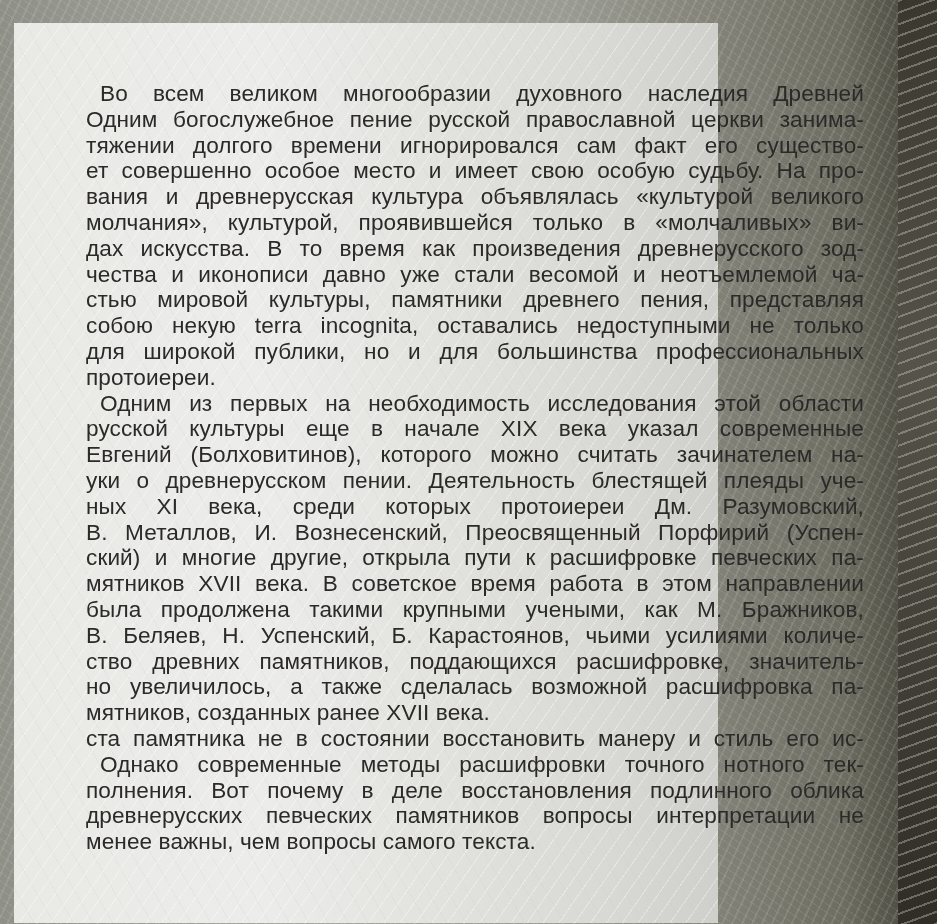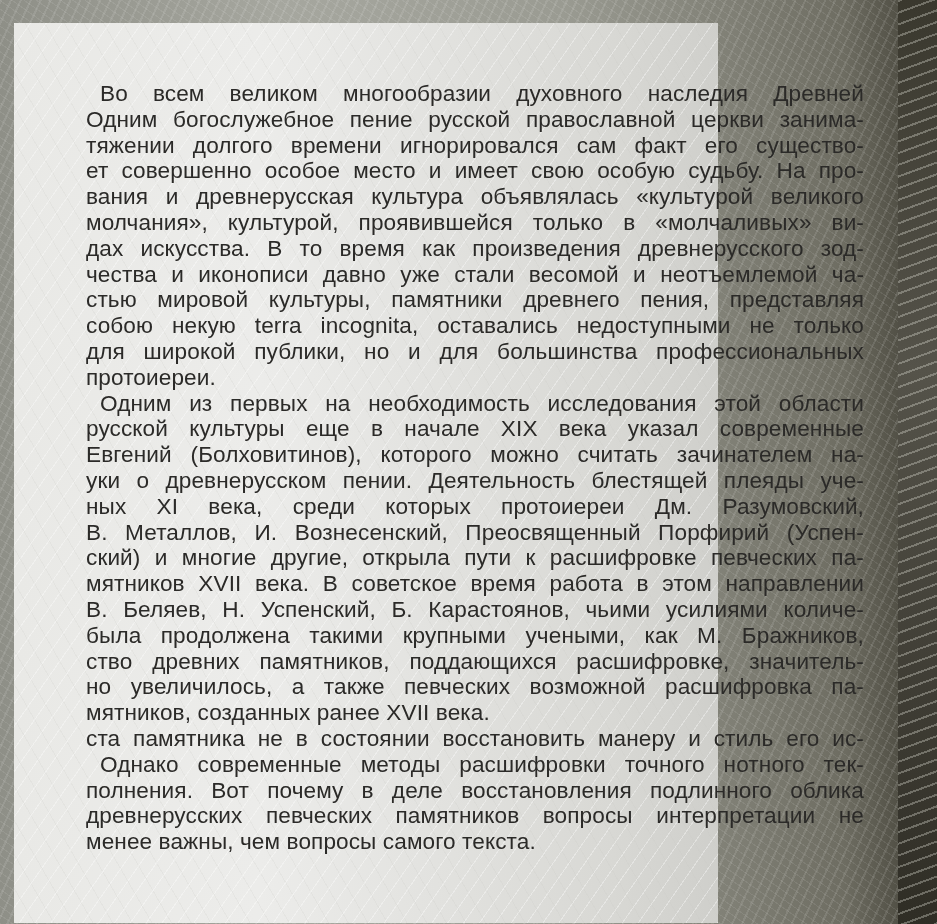--- a/index.html
+++ b/index.html
@@ -58,24 +58,24 @@
     </p>
     <p class="para">
       <span class="line indent">Одним из первых на необходимость исследования этой области</span>
       <span class="line">русской культуры еще в начале XIX века указал современные</span>
       <span class="line">Евгений (Болховитинов), которого можно считать зачинателем на-</span>
       <span class="line">уки о древнерусском пении. Деятельность блестящей плеяды уче-</span>
       <span class="line">ных XI века, среди которых протоиереи Дм. Разумовский,</span>
       <span class="line">В. Металлов, И. Вознесенский, Преосвященный Порфирий (Успен-</span>
       <span class="line">ский) и многие другие, открыла пути к расшифровке певческих па-</span>
       <span class="line">мятников XVII века. В советское время работа в этом направлении</span>
+      <span class="line">была продолжена такими крупными учеными, как М. Бражников,</span>
       <span class="line">В. Беляев, Н. Успенский, Б. Карастоянов, чьими усилиями количе-</span>
-      <span class="line">была продолжена такими крупными учеными, как М. Бражников,</span>
       <span class="line">ство древних памятников, поддающихся расшифровке, значитель-</span>
-      <span class="line">но увеличилось, а также певческих возможной расшифровка па-</span>
+      <span class="line">но увеличилось, а также сделалась возможной расшифровка па-</span>
       <span class="line last">мятников, созданных ранее XVII века.</span>
     </p>
     <p class="para">
       <span class="line">ста памятника не в состоянии восстановить манеру и стиль его ис-</span>
       <span class="line indent">Однако современные методы расшифровки точного нотного тек-</span>
       <span class="line">полнения. Вот почему в деле восстановления подлинного облика</span>
       <span class="line">древнерусских певческих памятников вопросы интерпретации не</span>
       <span class="line last">менее важны, чем вопросы самого текста.</span>
     </p>
   </div>

